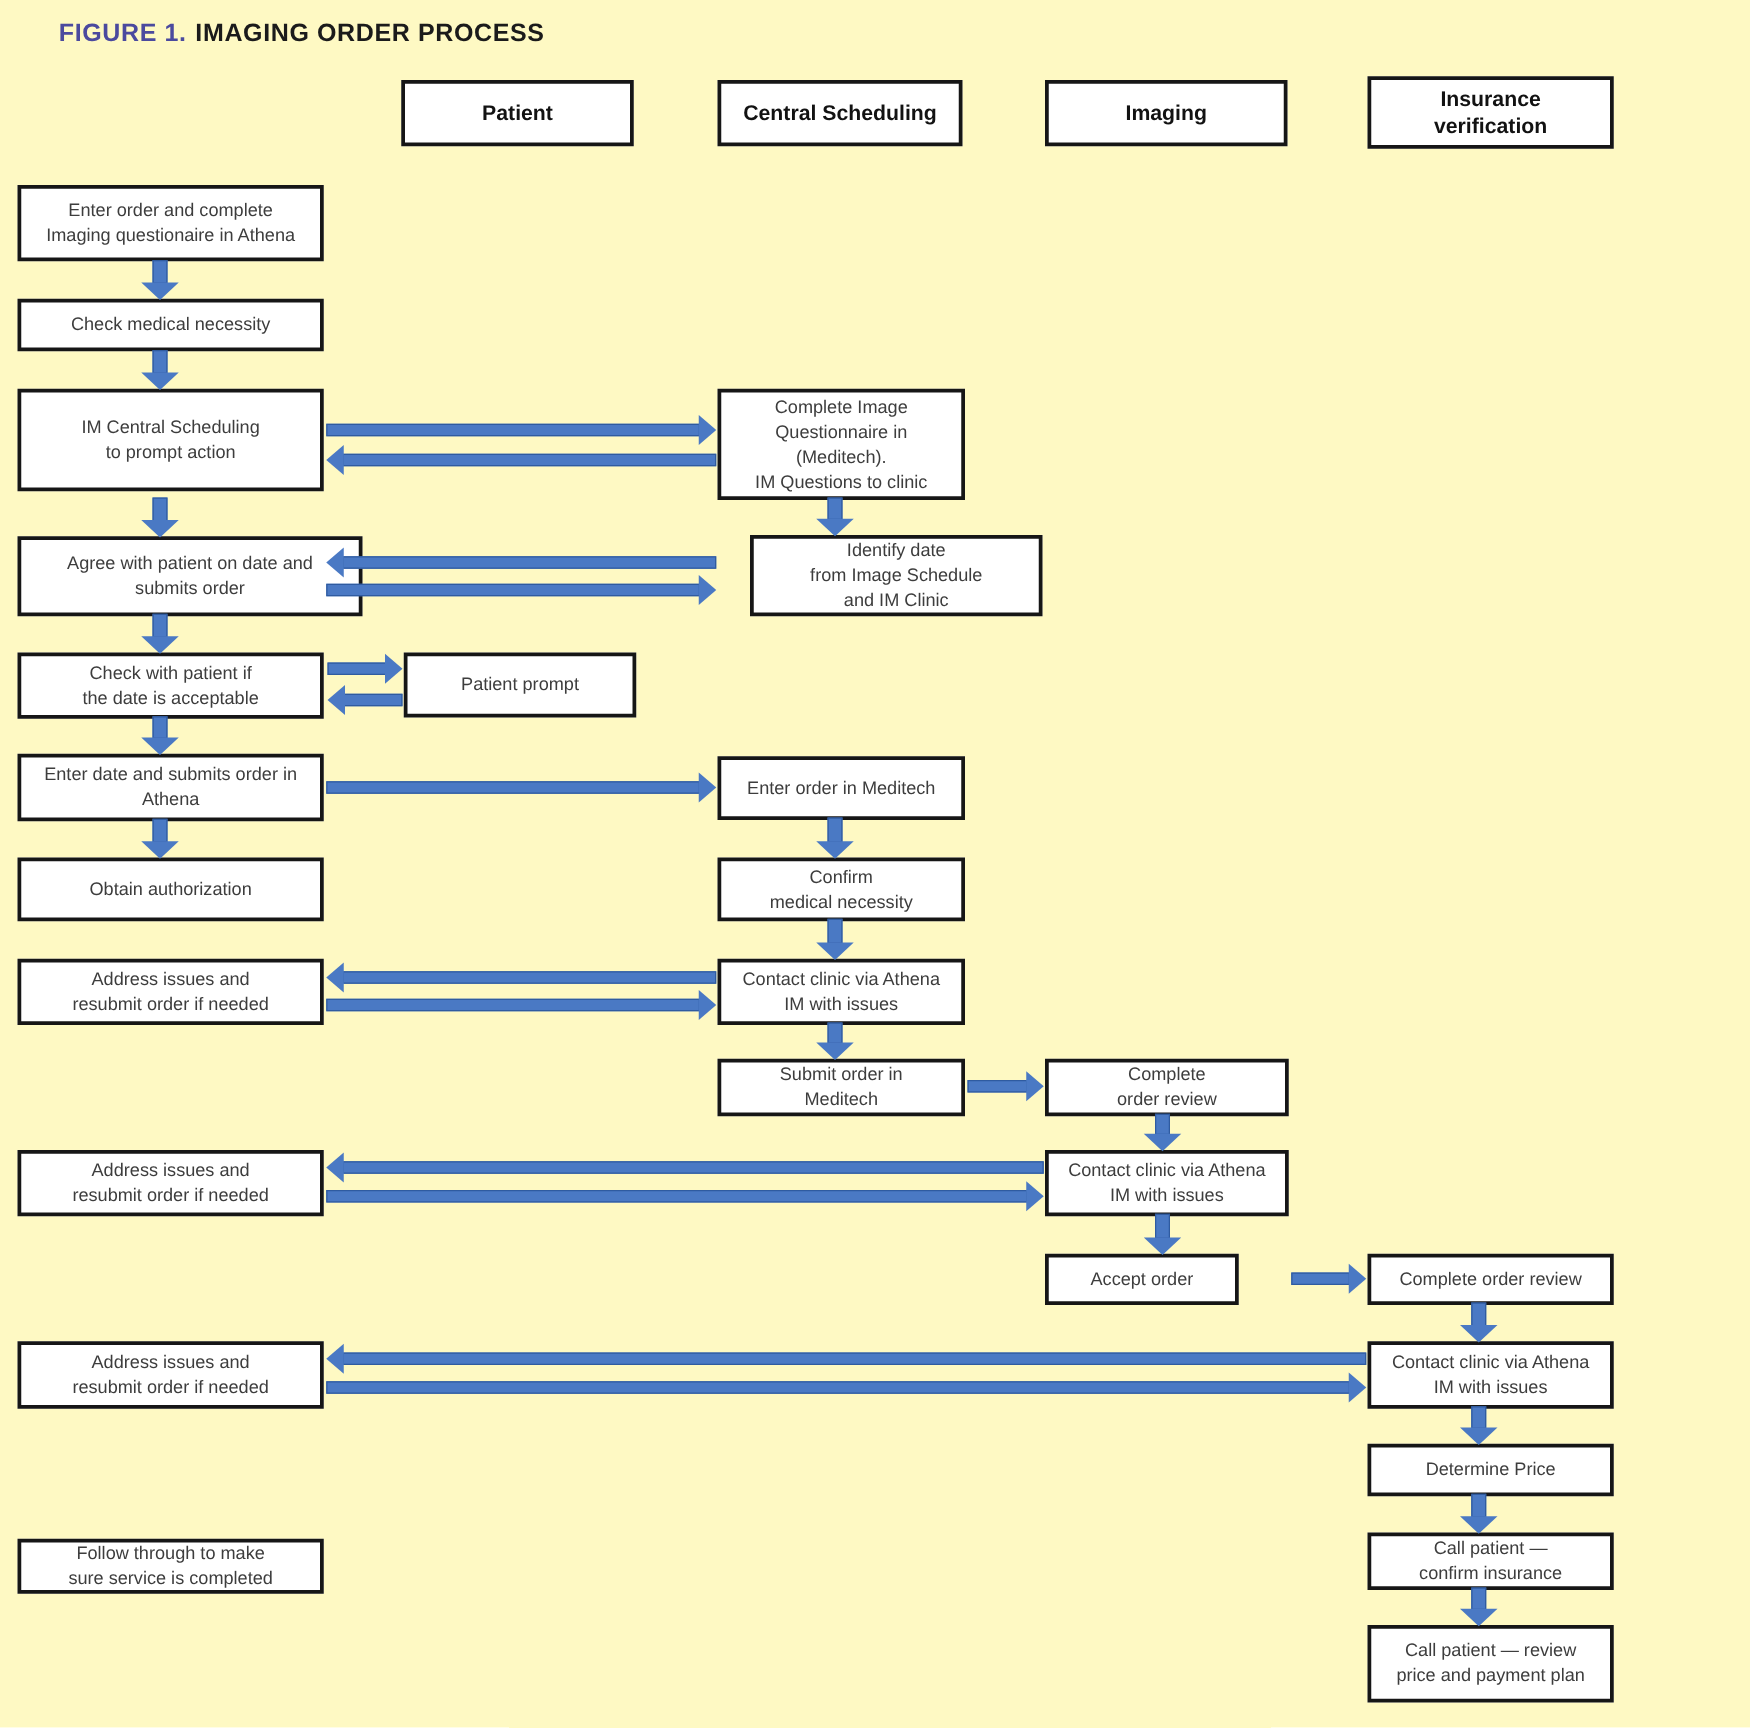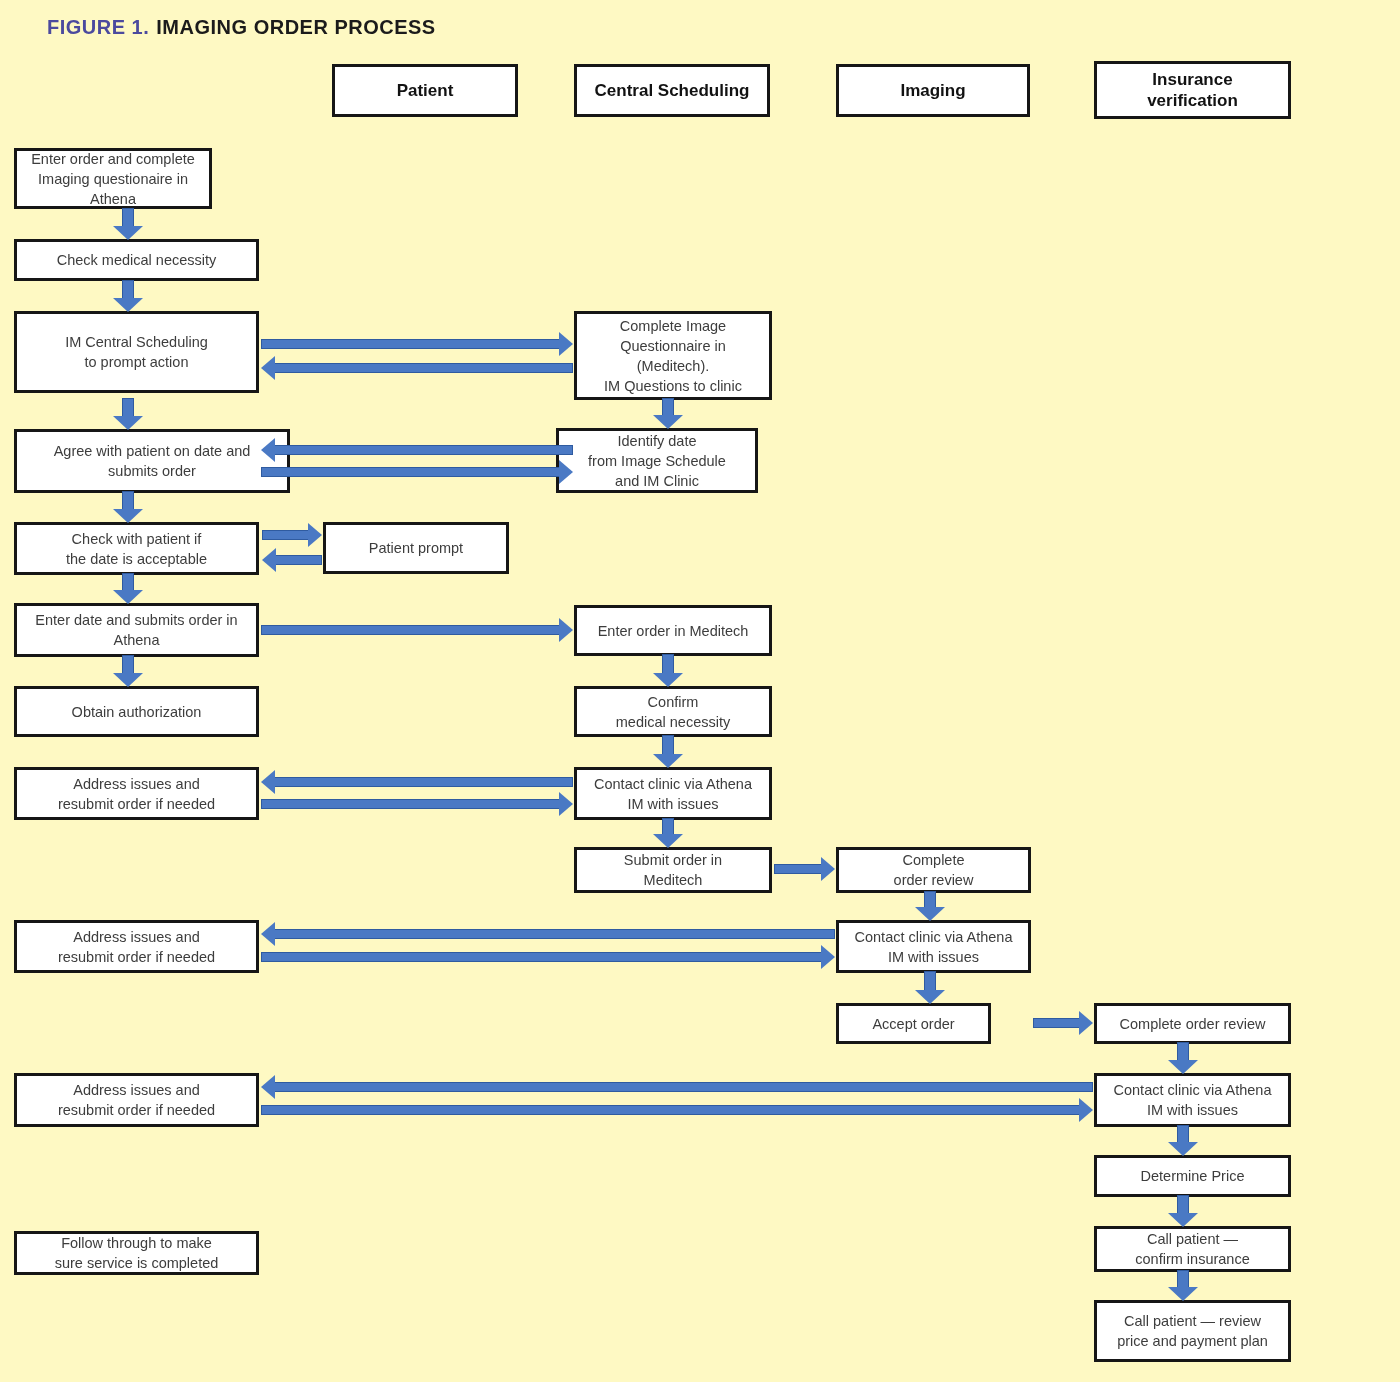--- a/index.html
+++ b/index.html
@@ -53,27 +53,27 @@
 </style>
 </head>
 <body>
 
 <div id="canvas">
 
   <div class="title">
     <span class="fig">FIGURE 1.</span><span class="ttl">IMAGING ORDER PROCESS</span>
   </div>
 
-  <div class="box hdr" style="left:332px;top:64px;width:186px;height:53px">Patient</div>
+  <div class="box hdr" style="left:321px;top:64px;width:186px;height:53px">Patient</div>
   <div class="box hdr" style="left:574px;top:64px;width:196px;height:53px">Central Scheduling</div>
   <div class="box hdr" style="left:836px;top:64px;width:194px;height:53px">Imaging</div>
   <div class="box hdr" style="left:1094px;top:61px;width:197px;height:58px">Insurance
 verification</div>
 
-  <div class="box" style="left:14px;top:148px;width:198px;height:61px">Enter order and complete
+  <div class="box" style="left:14px;top:148px;width:245px;height:61px">Enter order and complete
 Imaging questionaire in Athena</div>
   <div class="box" style="left:14px;top:239px;width:245px;height:42px">Check medical necessity</div>
   <div class="box" style="left:14px;top:311px;width:245px;height:82px">IM Central Scheduling
 to prompt action</div>
   <div class="box" style="left:14px;top:429px;width:276px;height:64px">Agree with patient on date and
 submits order</div>
   <div class="box" style="left:14px;top:522px;width:245px;height:53px">Check with patient if
 the date is acceptable</div>
   <div class="box" style="left:14px;top:603px;width:245px;height:54px">Enter date and submits order in
 Athena</div>
@@ -86,21 +86,21 @@
 resubmit order if needed</div>
   <div class="box" style="left:14px;top:1231px;width:245px;height:44px">Follow through to make
 sure service is completed</div>
 
   <div class="box" style="left:323px;top:522px;width:186px;height:52px">Patient prompt</div>
 
   <div class="box" style="left:574px;top:311px;width:198px;height:89px">Complete Image
 Questionnaire in
 (Meditech).
 IM Questions to clinic</div>
-  <div class="box" style="left:556px;top:428px;width:202px;height:65px">Identify date
+  <div class="box" style="left:600px;top:428px;width:234px;height:65px">Identify date
 from Image Schedule
 and IM Clinic</div>
   <div class="box" style="left:574px;top:686px;width:198px;height:51px">Confirm
 medical necessity</div>
   <div class="box" style="left:574px;top:605px;width:198px;height:51px">Enter order in Meditech</div>
   <div class="box" style="left:574px;top:767px;width:198px;height:53px">Contact clinic via Athena
 IM with issues</div>
   <div class="box" style="left:574px;top:847px;width:198px;height:46px">Submit order in
 Meditech</div>
 

